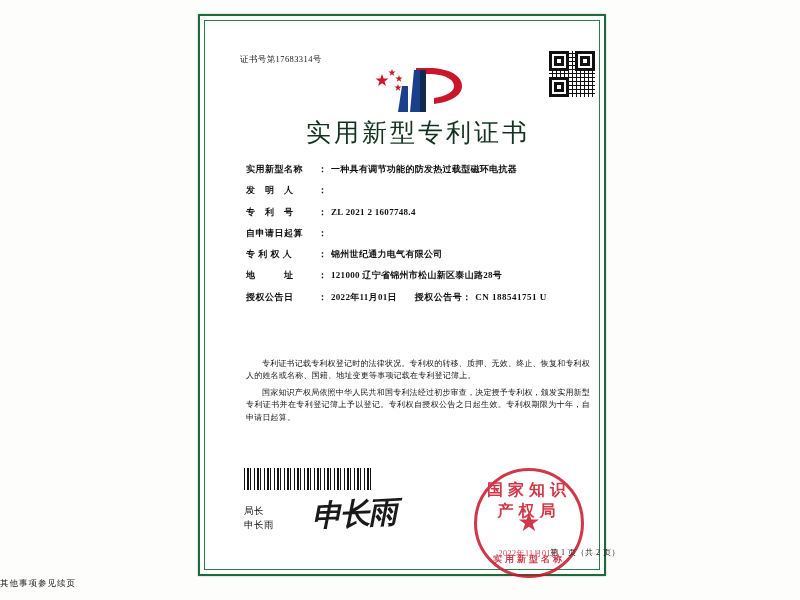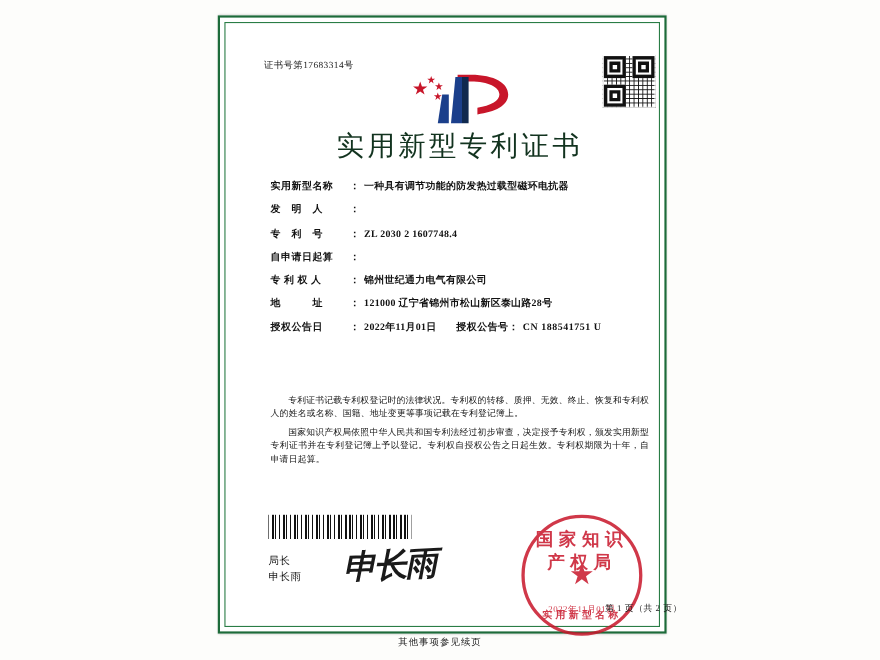--- a/index.html
+++ b/index.html
@@ -274,21 +274,21 @@
     bottom: 16px;
     text-align: right;
     font-size: 8px;
     color: #222;
     letter-spacing: 0.5px;
   }
   .doc-footnote {
     position: absolute;
     left: 0; right: 0;
     top: 578px;
-    text-align: center;
+    text-align: left;
     font-size: 8.5px;
     color: #1d1d1d;
     letter-spacing: 1px;
   }
 </style>
 </head>
 <body>
 
 <div class="page">
 
@@ -329,21 +329,21 @@
         </div>
 
         <div class="field-row">
           <span class="field-label w-wide">发　明　人</span>
           <span class="field-colon">：</span>
         </div>
 
         <div class="field-row">
           <span class="field-label w-wide">专　利　号</span>
           <span class="field-colon">：</span>
-          <span class="field-value">ZL 2030 2 1607748.4</span>
+          <span class="field-value">ZL 2021 2 1607748.4</span>
         </div>
 
         <div class="field-row">
           <span class="field-label w-wide">自申请日起算</span>
           <span class="field-colon">：</span>
         </div>
 
         <div class="field-row">
           <span class="field-label w-wide">专 利 权 人</span>
           <span class="field-colon">：</span>

